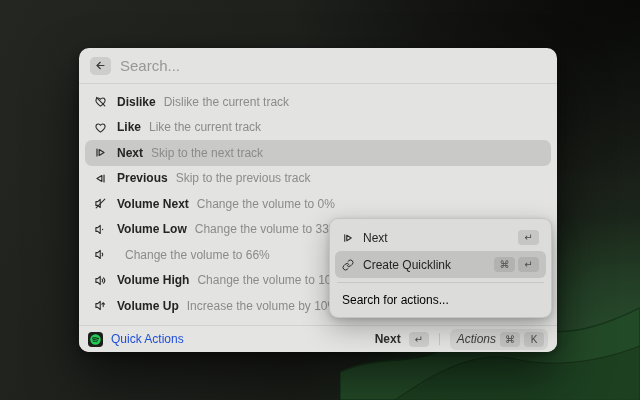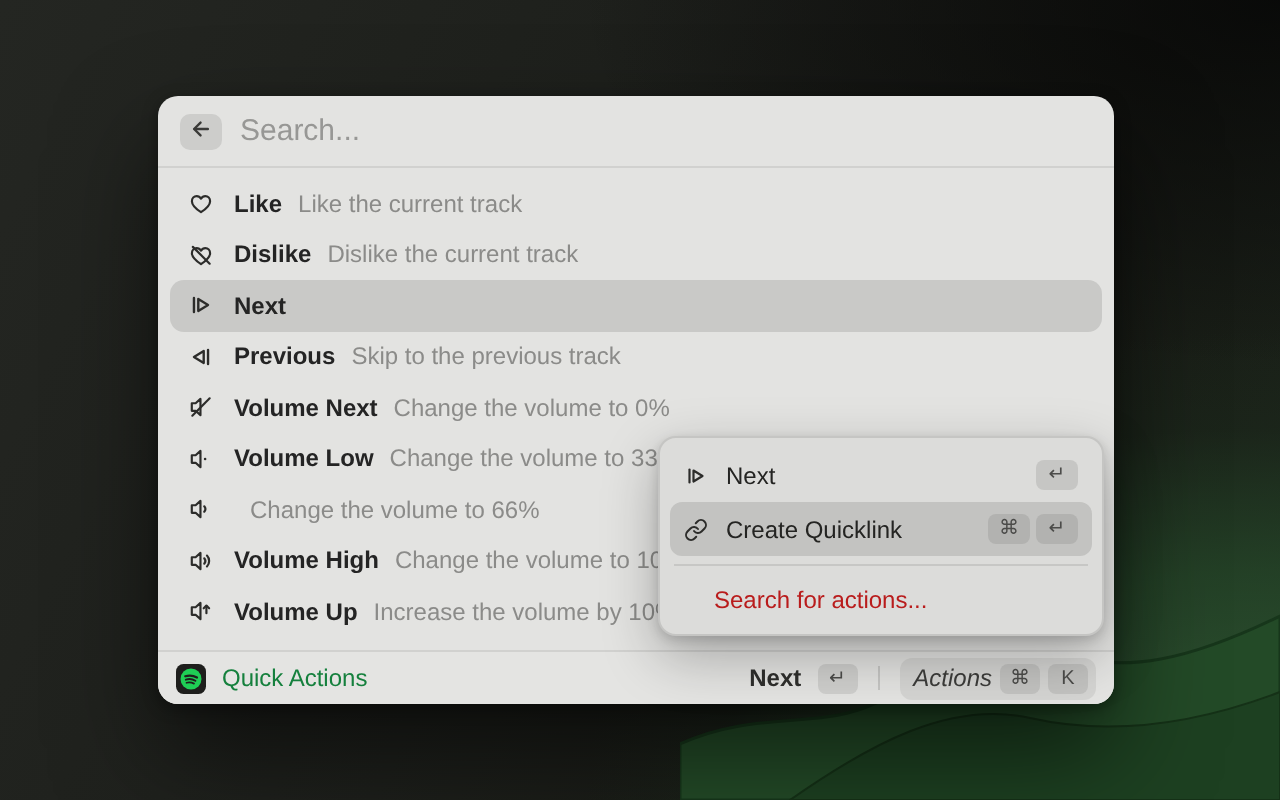--- a/index.html
+++ b/index.html
@@ -46,25 +46,25 @@
   .prow{height:27px;display:flex;align-items:center;padding:0 7px;border-radius:6px;}
   .prow.psel{background:#c3c3c1;}
   .prow .icn{margin-right:9px;width:12px;height:12px;}
   .prow .icn svg{width:12px;height:12px;}
   .plabel{font-size:12px;font-weight:500;color:#242422;flex:1;}
   .keys{display:flex;gap:3px;}
   .key{min-width:13px;height:15px;padding:0 4px;border-radius:4px;background:#c6c6c4;
        color:#4c4c4a;font-size:10px;display:flex;align-items:center;justify-content:center;}
   .psel .key{background:#b2b2b0;}
   .pdiv{height:1px;background:#c7c7c5;margin:4px 2px;}
-  .psearch{height:25px;display:flex;align-items:center;padding:0 7px;font-size:12px;color:#b91c1c;margin-left:15px;}
+  .psearch{height:25px;display:flex;align-items:center;padding:0 7px;font-size:12px;color:#000000;}
   
   .footer{flex:0 0 26px;border-top:1px solid #d1d1cf;display:flex;align-items:center;padding:0 9px;gap:8px;border-radius:0 0 10px 10px;background:#e4e4e2;}
   .appicon{width:15px;height:15px;flex:0 0 auto;}
-  .applabel{font-size:12px;color:#15803d;flex:1;}
+  .applabel{font-size:12px;color:#1d4ed8;flex:1;}
   .fnext{font-size:12px;font-weight:600;color:#2e2e2c;}
   .fkey{min-width:12px;height:15px;padding:0 4px;border-radius:4px;background:#cfcfcd;color:#4c4c4a;font-size:10px;display:flex;align-items:center;justify-content:center;}
   .fsep{width:1px;height:12px;background:#c6c6c4;margin:0 2px;}
   .fpill{display:flex;align-items:center;gap:4px;background:#d5d5d3;border-radius:6px;padding:3px 4px 3px 7px;}
   .fpill .flabel{font-size:12px;color:#3c3c3a;font-style:italic;}
   .fpill .fkey{background:#c3c3c1;}
   svg{stroke-linecap:round;stroke-linejoin:round;}
 </style>
 </head>
 <body>
@@ -90,45 +90,46 @@
     <div class="searchinput">Search...</div>
   </div>
   <div class="hdiv"></div>
 
   <div class="list">
 
     <div class="row">
       <span class="icn">
         <svg viewBox="0 0 24 24" fill="none" stroke="currentColor" stroke-width="2">
             <path d="M12 20.5 C6.5 16.8 3.6 13.6 3.6 10.3 C3.6 7.6 5.6 5.6 8 5.6 C9.7 5.6 11.1 6.5 12 8 C12.9 6.5 14.3 5.6 16 5.6 C18.4 5.6 20.4 7.6 20.4 10.3 C20.4 13.6 17.5 16.8 12 20.5 Z"></path>
+            <line x1="4.5" y1="4.5" x2="20" y2="20"></line>
+          </svg>
+      </span>
+      <span class="t">Dislike</span>
+      <span class="s">Dislike the current track</span>
+    </div>
+
+    <div class="row">
+      <span class="icn">
+        <svg viewBox="0 0 24 24" fill="none" stroke="currentColor" stroke-width="2">
+            <path d="M12 20.5 C6.5 16.8 3.6 13.6 3.6 10.3 C3.6 7.6 5.6 5.6 8 5.6 C9.7 5.6 11.1 6.5 12 8 C12.9 6.5 14.3 5.6 16 5.6 C18.4 5.6 20.4 7.6 20.4 10.3 C20.4 13.6 17.5 16.8 12 20.5 Z"></path>
           </svg>
       </span>
       <span class="t">Like</span>
       <span class="s">Like the current track</span>
-    </div>
-
-    <div class="row">
-      <span class="icn">
-        <svg viewBox="0 0 24 24" fill="none" stroke="currentColor" stroke-width="2">
-            <path d="M12 20.5 C6.5 16.8 3.6 13.6 3.6 10.3 C3.6 7.6 5.6 5.6 8 5.6 C9.7 5.6 11.1 6.5 12 8 C12.9 6.5 14.3 5.6 16 5.6 C18.4 5.6 20.4 7.6 20.4 10.3 C20.4 13.6 17.5 16.8 12 20.5 Z"></path>
-            <line x1="4.5" y1="4.5" x2="20" y2="20"></line>
-          </svg>
-      </span>
-      <span class="t">Dislike</span>
-      <span class="s">Dislike the current track</span>
     </div>
 
     <div class="row sel">
       <span class="icn">
         <svg viewBox="0 0 24 24" fill="none" stroke="currentColor" stroke-width="2.2">
             <line x1="5.5" y1="5.5" x2="5.5" y2="18.5"></line>
             <path d="M9.5 6.5 L18.5 12 L9.5 17.5 Z"></path>
           </svg>
       </span>
       <span class="t">Next</span>
+      <span class="s">Skip to the next track</span>
     </div>
 
     <div class="row">
       <span class="icn">
         <svg viewBox="0 0 24 24" fill="none" stroke="currentColor" stroke-width="2.2">
             <line x1="18.5" y1="5.5" x2="18.5" y2="18.5"></line>
             <path d="M14.5 6.5 L5.5 12 L14.5 17.5 Z"></path>
           </svg>
       </span>
       <span class="t">Previous</span>

